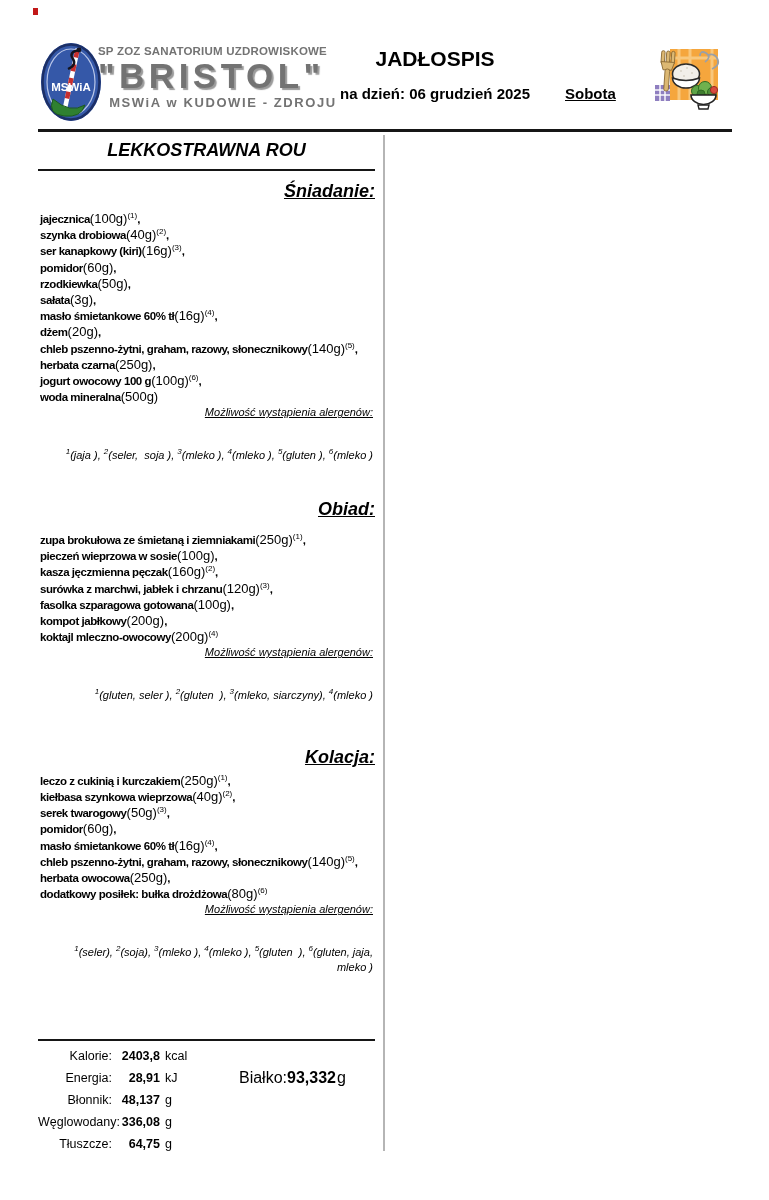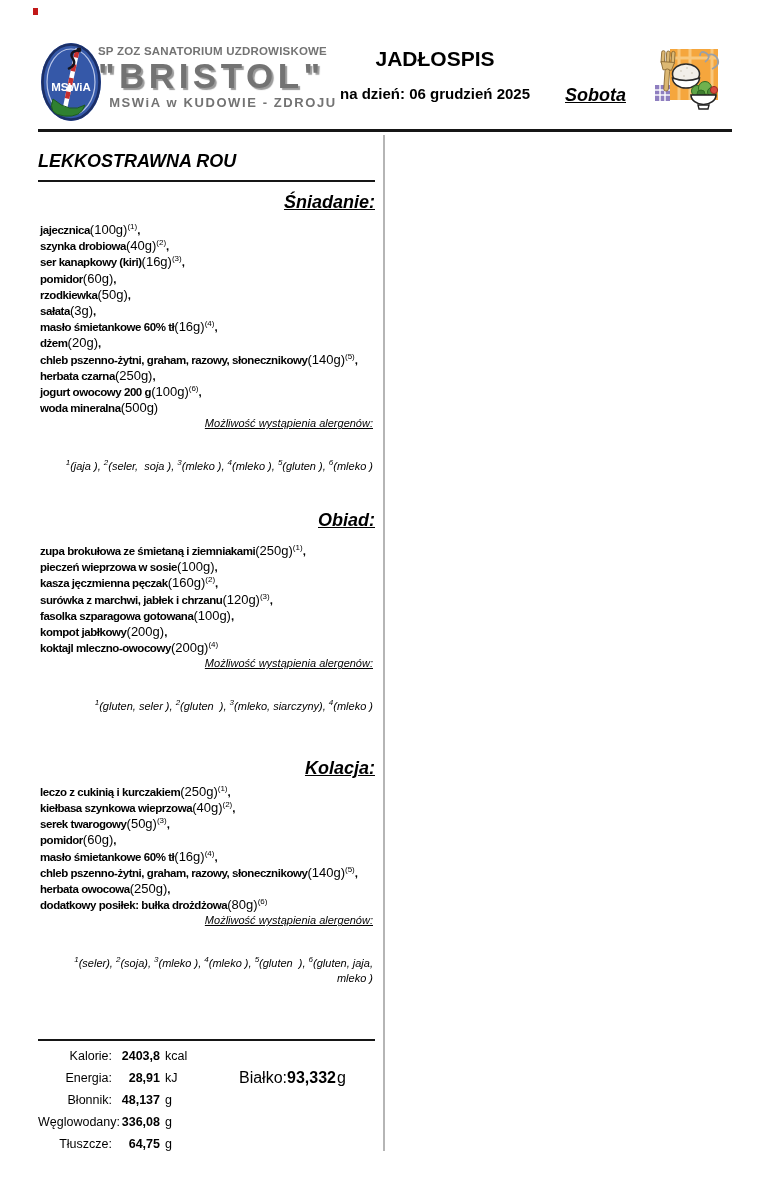--- a/index.html
+++ b/index.html
@@ -10,28 +10,28 @@
   
   .red-marker{position:absolute;left:33px;top:8px;width:5px;height:7px;background:#c21818;}
   .badge{position:absolute;left:40px;top:42px;}
   .logo-text{position:absolute;left:98px;top:45px;width:250px;color:#737373;}
   .org1{font-size:11.5px;font-weight:bold;white-space:nowrap;letter-spacing:.2px;}
   .orgname{font-size:35px;font-weight:bold;letter-spacing:4.5px;line-height:1.02;white-space:nowrap;
            text-shadow:2px 2px 1px #9b9b9b;margin-top:1px;}
   .org2{font-size:13px;font-weight:bold;letter-spacing:1.6px;white-space:nowrap;margin-top:1px;text-align:center;}
   .doc-title{position:absolute;left:320px;top:47px;width:230px;text-align:center;font-size:21px;font-weight:bold;}
   .date-line{position:absolute;left:320px;top:85px;width:230px;text-align:center;font-size:15px;font-weight:bold;}
-  .day{position:absolute;left:565px;top:85px;font-size:18px;font-weight:bold;font-style:italic;text-decoration:underline;}
+  .day{position:absolute;left:565px;top:85px;font-size:15px;font-weight:bold;text-decoration:underline;}
   .food-icon{position:absolute;left:653px;top:47px;}
   .header-rule{position:absolute;left:38px;top:129px;width:694px;border-top:3px solid #161616;}
   .vdivider{position:absolute;left:383px;top:135px;width:1.5px;height:1016px;background:#b5b5b5;}
   .right-col{position:absolute;left:390px;top:136px;width:340px;height:1010px;}
   
   .left-col{position:absolute;left:38px;top:136px;width:337px;}
-  .diet-title{font-size:18px;font-weight:bold;font-style:italic;padding-top:4px;line-height:20px;margin-top:11px;}
+  .diet-title{text-align:center;font-size:18px;font-weight:bold;font-style:italic;padding-top:4px;line-height:20px;}
   .diet-rule{border-top:2px solid #161616;margin-top:9px;}
   .meal-heading{margin:0;font-size:18px;font-weight:bold;font-style:italic;text-decoration:underline;
                 line-height:20px;padding-left:2px;text-align:right;}
   .meal-breakfast .meal-heading{margin-top:10px;}
   .meal-lunch .meal-heading{margin-top:36px;}
   .meal-dinner .meal-heading{margin-top:44px;}
   .meal-breakfast .items{margin-top:10px;}
   .meal-lunch .items{margin-top:13px;}
   .meal-dinner .items{margin-top:6px;}
   .item{font-size:11.5px;font-weight:bold;line-height:16.2px;white-space:nowrap;letter-spacing:-.45px;padding-left:2px;}
@@ -164,21 +164,21 @@
           <div class="item"><span class="iname">sałata</span><span class="portion">(3g)</span><sup class="aref"></sup><span class="tail">,</span></div>
 
           <div class="item"><span class="iname">masło śmietankowe 60% tł</span><span class="portion">(16g)</span><sup class="aref">(4)</sup><span class="tail">,</span></div>
 
           <div class="item"><span class="iname">dżem</span><span class="portion">(20g)</span><sup class="aref"></sup><span class="tail">,</span></div>
 
           <div class="item"><span class="iname">chleb pszenno-żytni, graham, razowy, słonecznikowy</span><span class="portion">(140g)</span><sup class="aref">(5)</sup><span class="tail">,</span></div>
 
           <div class="item"><span class="iname">herbata czarna</span><span class="portion">(250g)</span><sup class="aref"></sup><span class="tail">,</span></div>
 
-          <div class="item"><span class="iname">jogurt owocowy 200 g</span><span class="portion">(100g)</span><sup class="aref">(6)</sup><span class="tail">,</span></div>
+          <div class="item"><span class="iname">jogurt owocowy 100 g</span><span class="portion">(100g)</span><sup class="aref">(6)</sup><span class="tail">,</span></div>
 
           <div class="item"><span class="iname">woda mineralna</span><span class="portion">(500g)</span><sup class="aref"></sup><span class="tail"></span></div>
         </div>
       <div class="allergens">
         <div class="allergens-heading">Możliwość wystąpienia alergenów:</div>
         <div class="allergens-list">
           
         <span class="ref"><sup>1</sup><span>(jaja ), </span></span><span class="ref"><sup>2</sup><span>(seler,  soja ), </span></span><span class="ref"><sup>3</sup><span>(mleko ), </span></span><span class="ref"><sup>4</sup><span>(mleko ), </span></span><span class="ref"><sup>5</sup><span>(gluten ), </span></span><span class="ref"><sup>6</sup><span>(mleko )</span></span></div>
       </div>
     </section>

